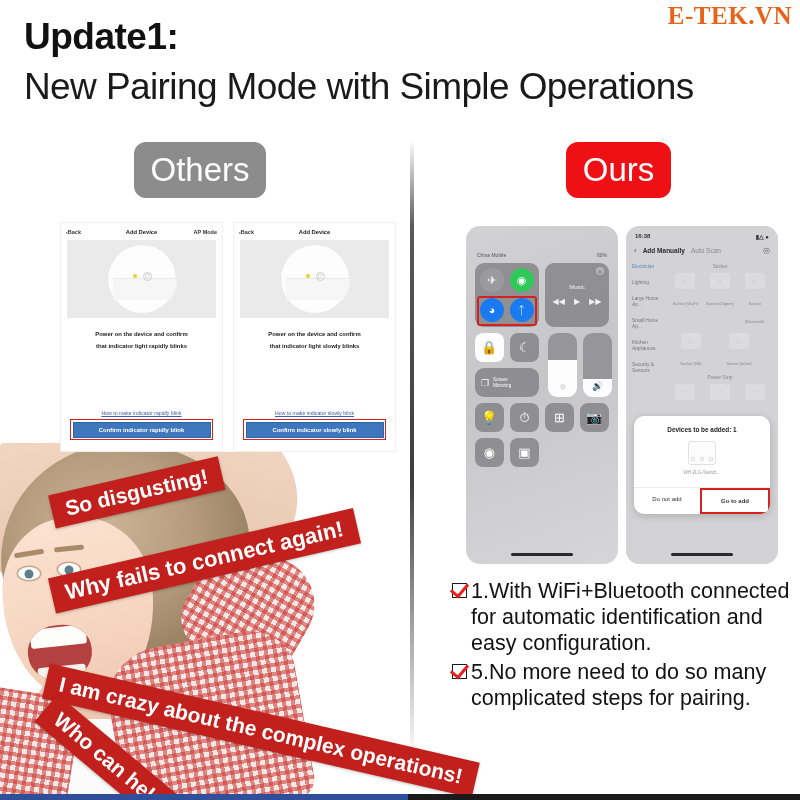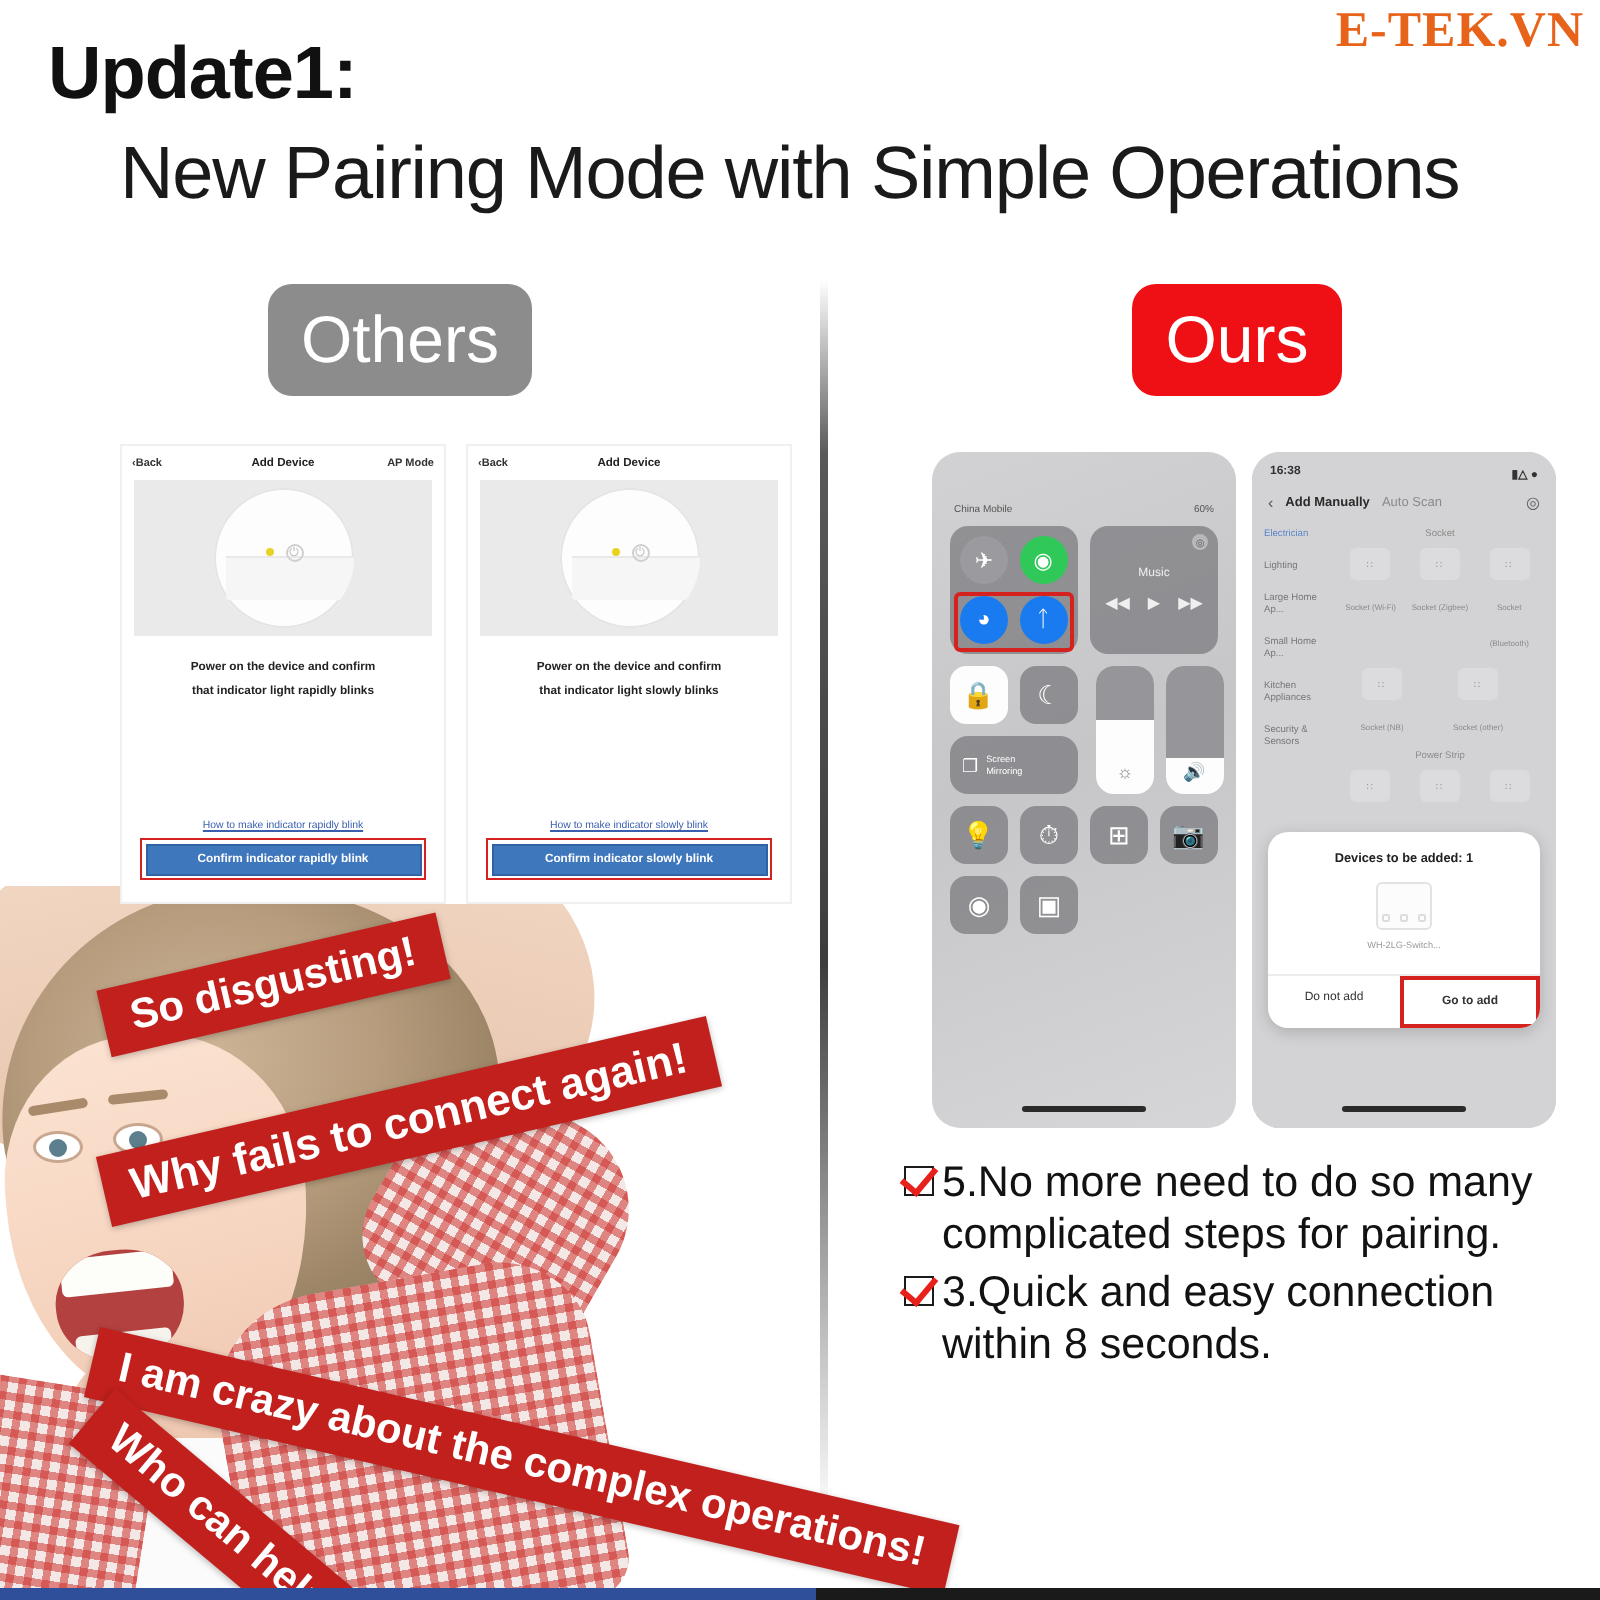--- a/index.html
+++ b/index.html
@@ -33,21 +33,20 @@
     letter-spacing: -0.5px;
   }
   .h-sub {
     position: absolute;
     left: 24px; top: 66px;
     font-size: 37px;
     font-weight: normal;
     color: #1a1a1a;
     letter-spacing: -0.6px;
     white-space: nowrap;
-    margin-left: 36px;
   }
 
   
   .divider {
     position: absolute;
     left: 410px; top: 140px;
     width: 4px; height: 620px;
     background: linear-gradient(to bottom,
        rgba(255,255,255,0) 0%,
        rgba(60,60,60,0.85) 14%,
@@ -781,24 +780,24 @@
         </div>
       </div>
     </div>
     <div class="home-bar"></div>
   </div>
 </div>
 
 <div class="bullets">
   <div class="bullet">
     <span class="cbox"></span>
-    <span class="btext">5.No more need to do so many complicated steps for pairing.</span>
+    <span class="btext">1.With WiFi+Bluetooth connected for automatic identification and easy configuration.</span>
   </div>
   <div class="bullet">
     <span class="cbox"></span>
-    <span class="btext">3.Quick and easy connection within 8 seconds.</span>
+    <span class="btext">5.No more need to do so many complicated steps for pairing.</span>
   </div>
 </div>
 
 <div class="bottom-strip">
   <div class="bs-a"></div>
   <div class="bs-b"></div>
 </div>
 
 </body></html>

